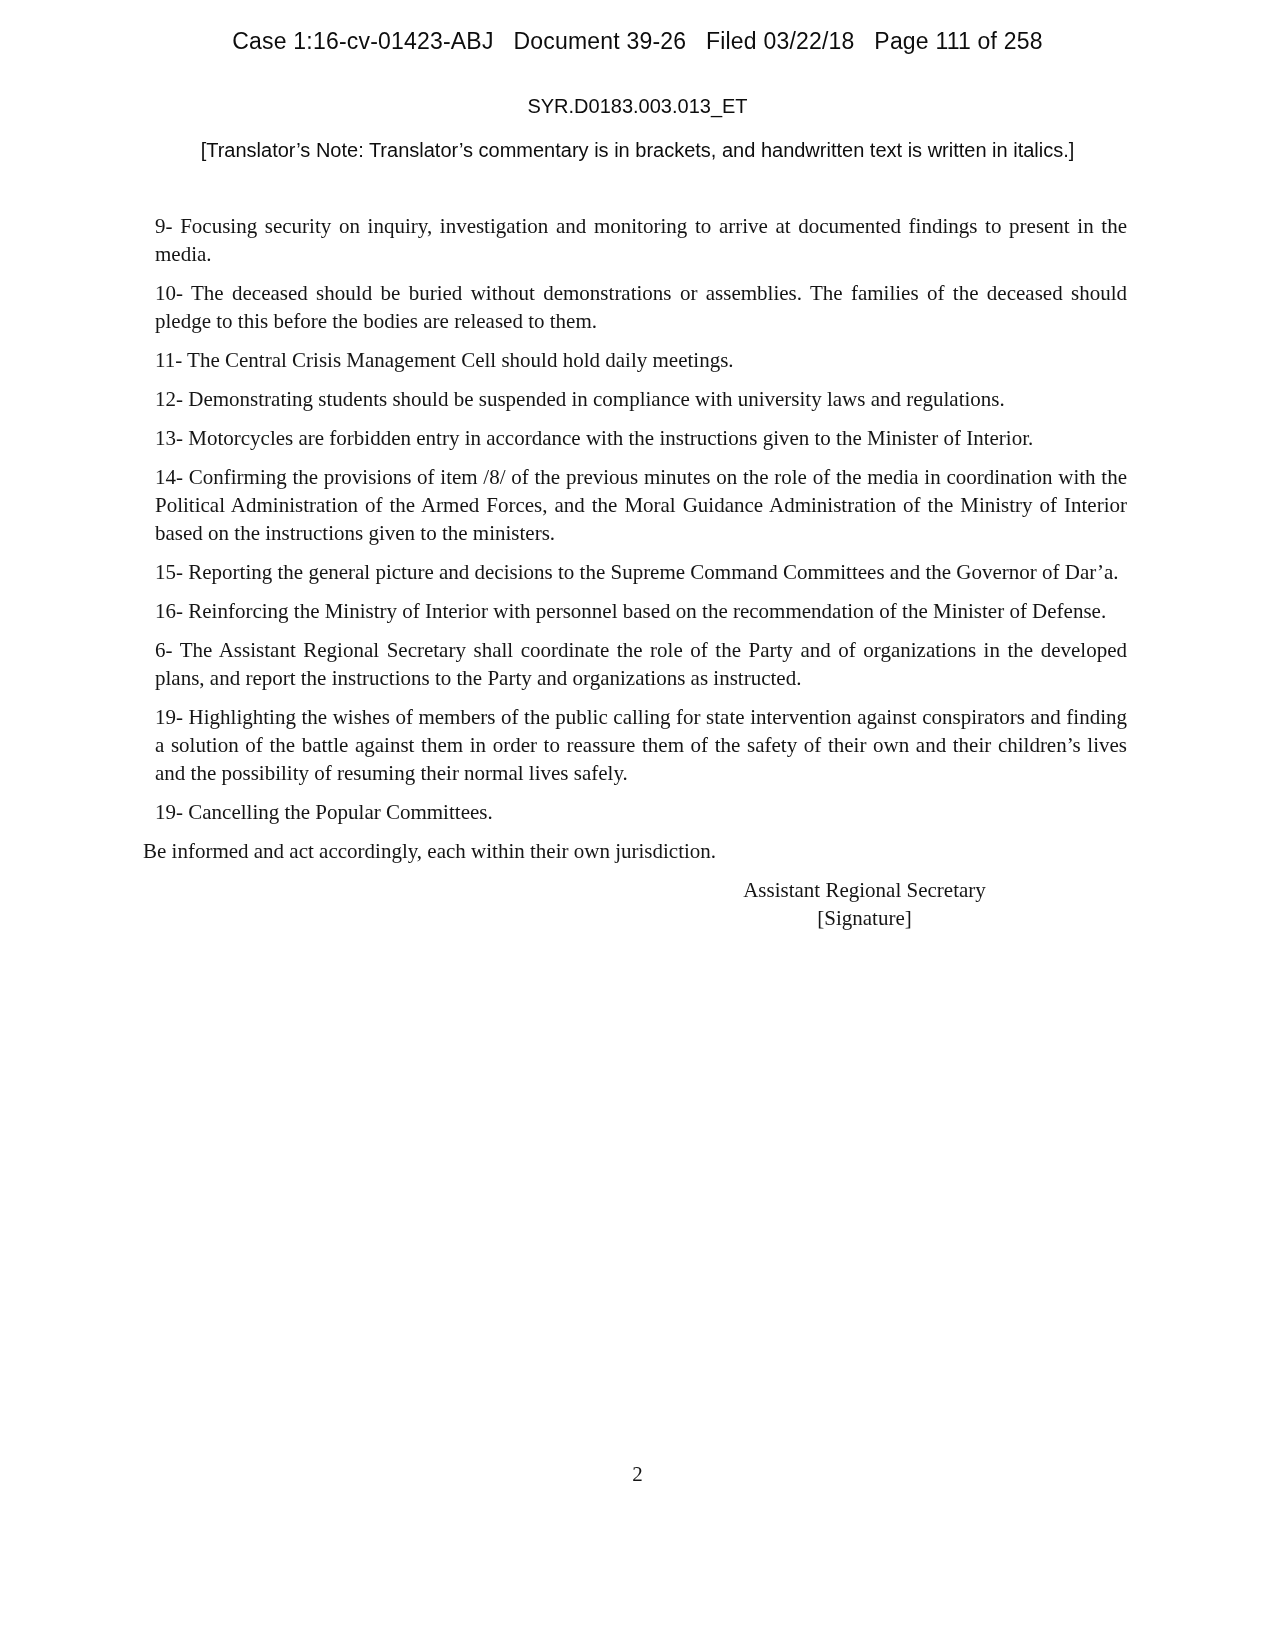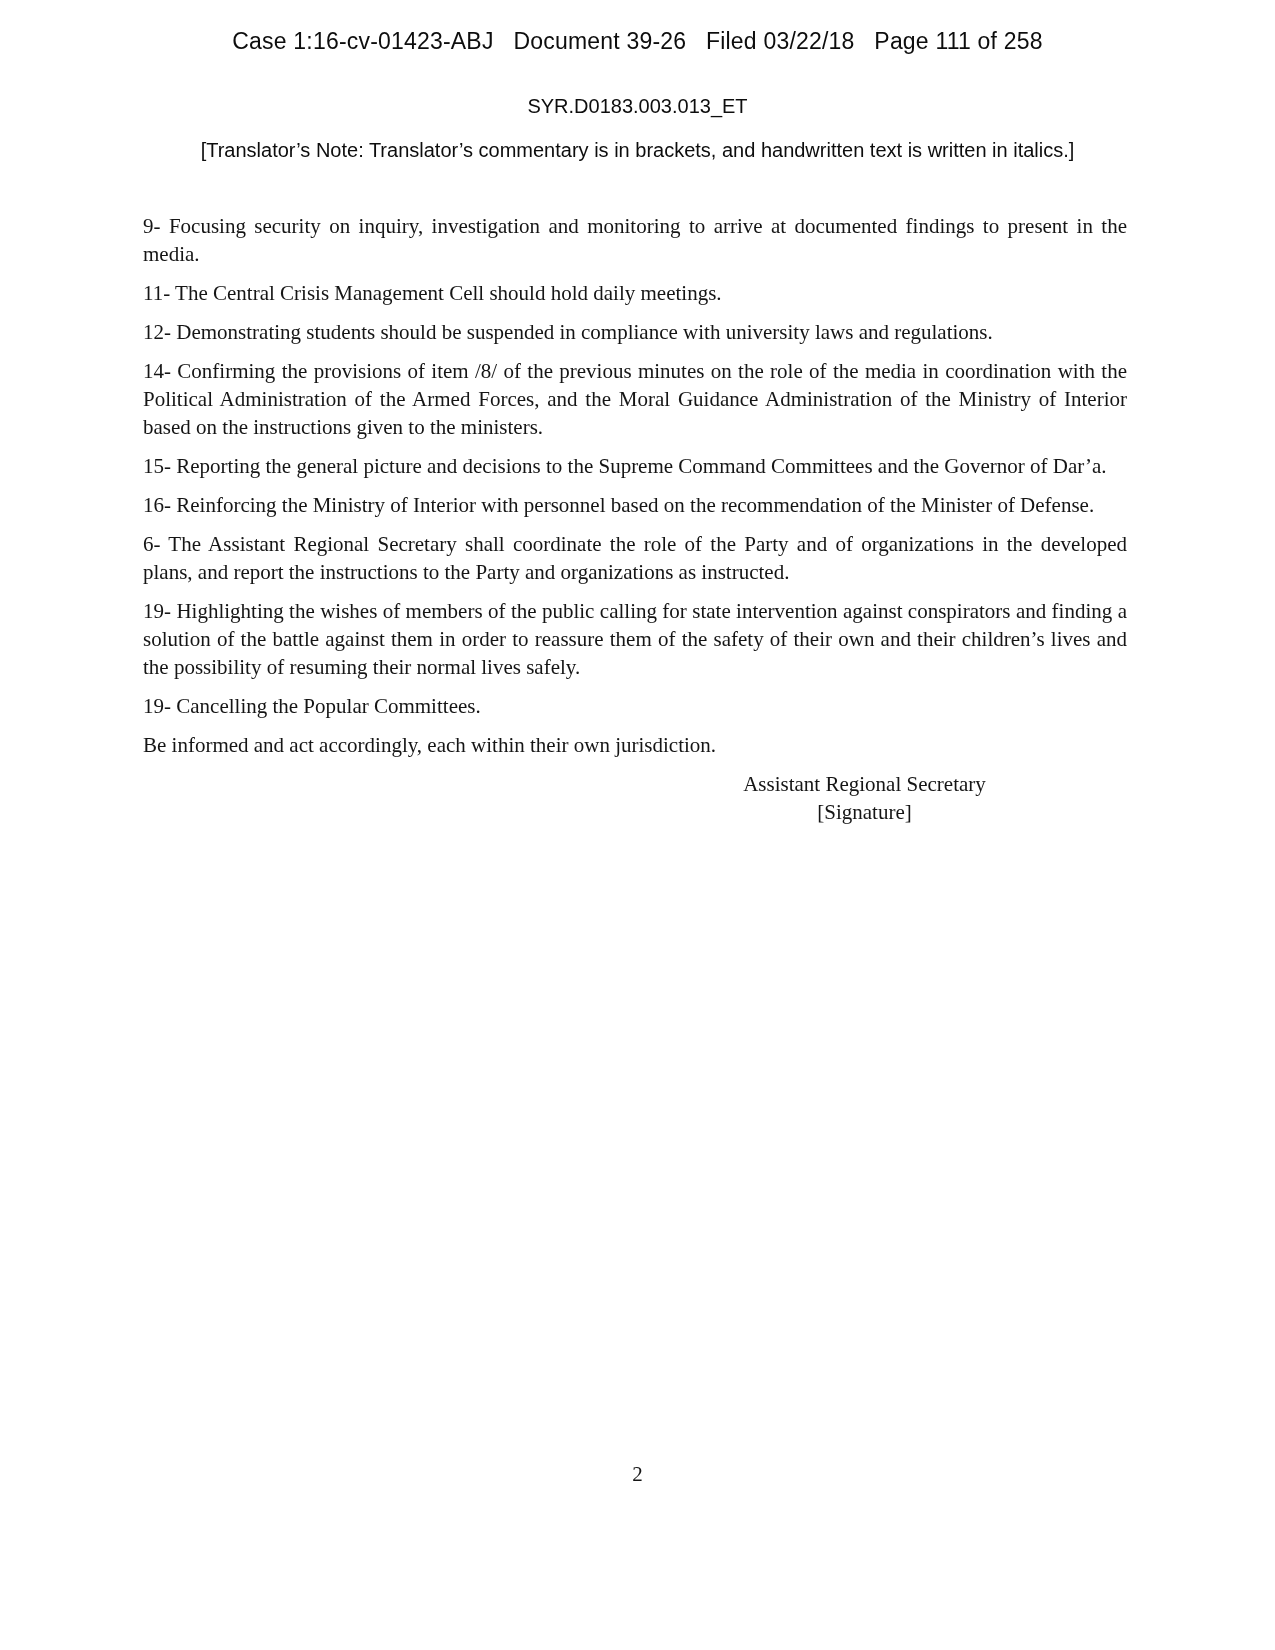--- a/index.html
+++ b/index.html
@@ -39,21 +39,21 @@
     line-height: 23px;
   }
   .doc-body {
     margin: 50px 148px 0 143px;
     font-family: "Liberation Serif", "DejaVu Serif", serif;
     font-size: 21px;
     line-height: 28px;
     color: #151515;
   }
   .doc-body p {
-    margin: 0 0 11px 0;
+    margin: 0 0 11px 12px;
     text-align: justify;
   }
   .closing-line {
     text-align: left;
     margin: 0 30px 11px 0 !important;
   }
   .signature-block {
     margin-left: 459px;
     margin-top: 11px;
     text-align: center;
@@ -78,22 +78,24 @@
 <div class="page">
 
   <div class="doc-header">
     <div class="case-line">Case 1:16-cv-01423-ABJ   Document 39-26   Filed 03/22/18   Page 111 of 258</div>
     <div class="doc-id">SYR.D0183.003.013_ET</div>
     <div class="translator-note">[Translator’s Note: Translator’s commentary is in brackets, and handwritten text is written in italics.]</div>
   </div>
 
   <div class="doc-body">
     <p>9- Focusing security on inquiry, investigation and monitoring to arrive at documented findings to present in the media.</p>
+    <p>10- The deceased should be buried without demonstrations or assemblies. The families of the deceased should pledge to this before the bodies are released to them.</p>
     <p>11- The Central Crisis Management Cell should hold daily meetings.</p>
     <p>12- Demonstrating students should be suspended in compliance with university laws and regulations.</p>
+    <p>13- Motorcycles are forbidden entry in accordance with the instructions given to the Minister of Interior.</p>
     <p>14- Confirming the provisions of item /8/ of the previous minutes on the role of the media in coordination with the Political Administration of the Armed Forces, and the Moral Guidance Administration of the Ministry of Interior based on the instructions given to the ministers.</p>
     <p>15- Reporting the general picture and decisions to the Supreme Command Committees and the Governor of Dar’a.</p>
     <p>16- Reinforcing the Ministry of Interior with personnel based on the recommendation of the Minister of Defense.</p>
     <p>6- The Assistant Regional Secretary shall coordinate the role of the Party and of organizations in the developed plans, and report the instructions to the Party and organizations as instructed.</p>
     <p>19- Highlighting the wishes of members of the public calling for state intervention against conspirators and finding a solution of the battle against them in order to reassure them of the safety of their own and their children’s lives and the possibility of resuming their normal lives safely.</p>
     <p>19- Cancelling the Popular Committees.</p>
 
     <p class="closing-line">Be informed and act accordingly, each within their own jurisdiction.</p>
 
     <div class="signature-block">

